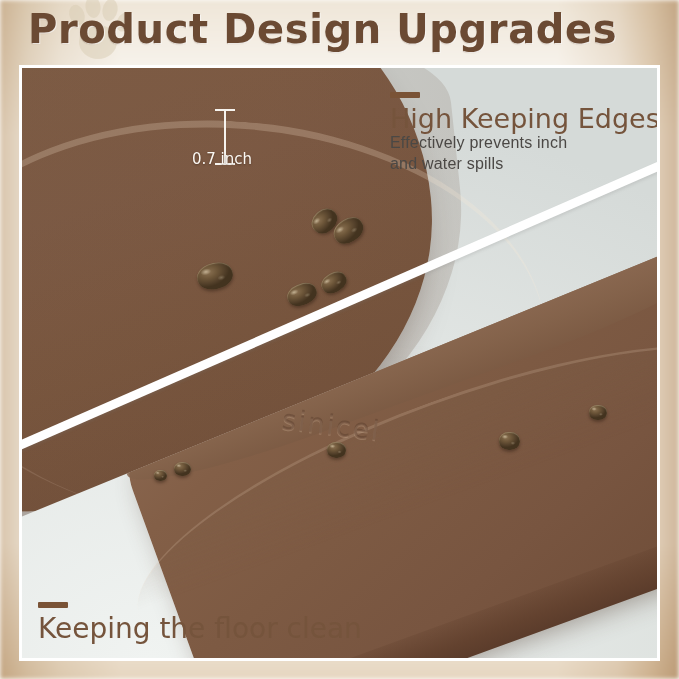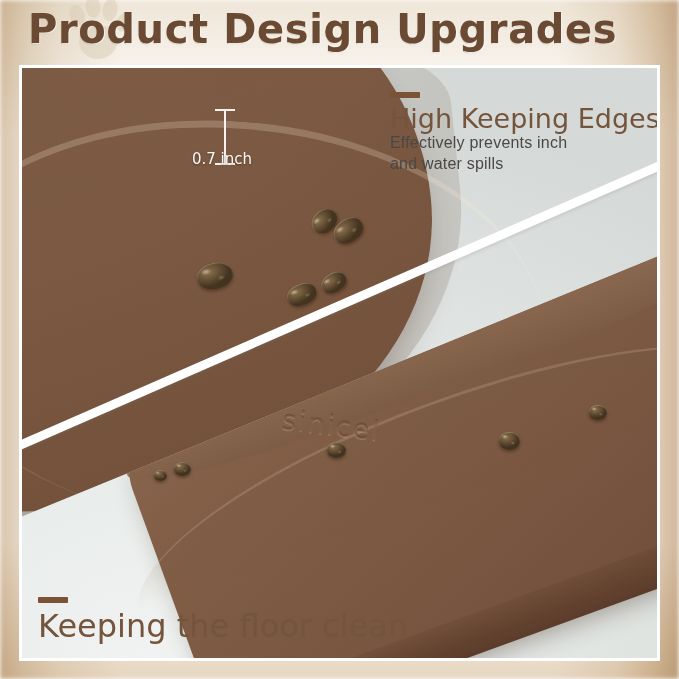--- a/index.html
+++ b/index.html
@@ -258,21 +258,21 @@
   #callout-top {
     position: absolute;
     left: 368px; top: 24px;
     z-index: 6;
   }
   #callout-bottom {
     position: absolute;
     left: 16px; bottom: 14px;
     z-index: 6;
   }
-  #callout-bottom .headline { font-size: 32px; text-align: center; }
+  #callout-bottom .headline { font-size: 28px; text-align: center; }
   #callout-bottom .subline { font-size: 16px; }
 </style>
 </head>
 <body>
 
 <div id="page">
 
   <div id="backdrop"></div>
 
   <div id="titlebar">

